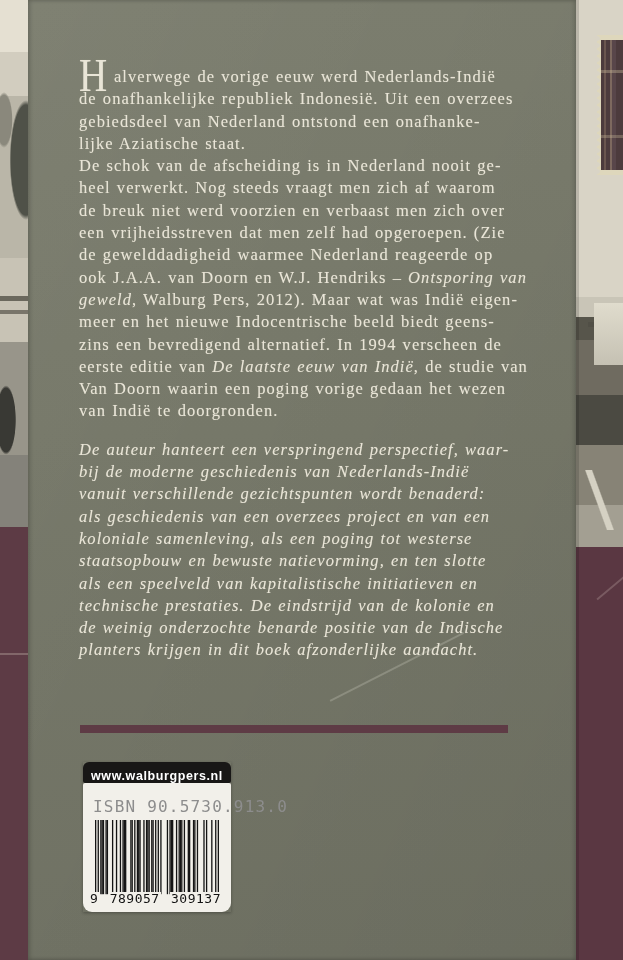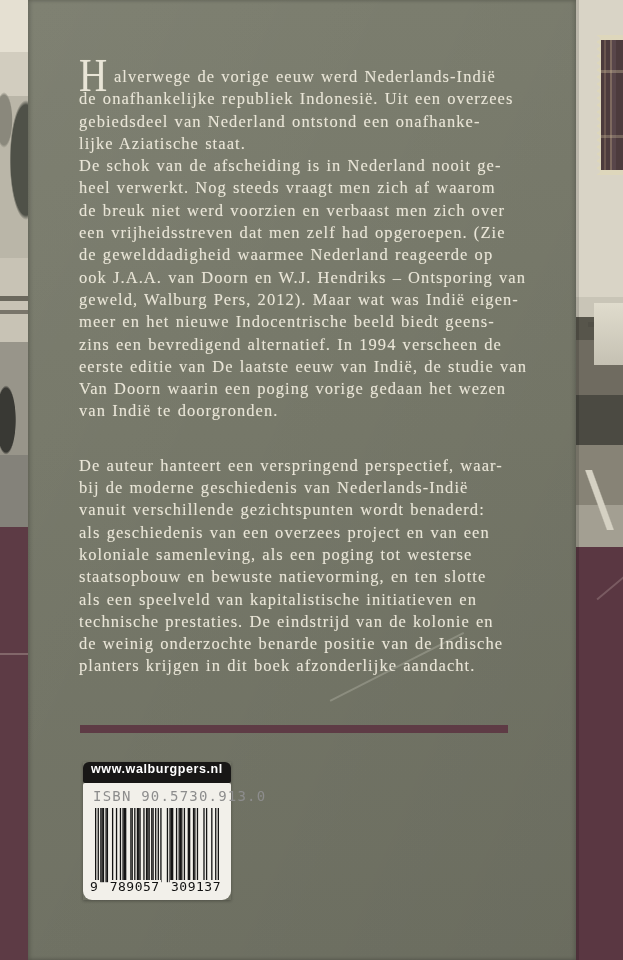--- a/index.html
+++ b/index.html
@@ -55,46 +55,46 @@
   #panel-sheen{position:absolute;inset:0;background:linear-gradient(115deg, rgba(255,255,255,.03), rgba(255,255,255,0) 40%, rgba(0,0,0,.05));}
   #panel-scratch{position:absolute;left:330px;top:700px;width:150px;height:1.5px;background:rgba(238,235,224,.22);transform:rotate(-27deg);transform-origin:left center;}
   
   #blurb{
     position:absolute;left:79px;top:66px;width:464px;
     color:#e9e5d7;font-size:16.5px;line-height:22.3px;
     letter-spacing:1.05px;word-spacing:1px;
     text-shadow:0 0 1px rgba(233,229,215,.35);
   }
   .line{white-space:nowrap;}
-  .it{}
-  .para2{margin-top:32px;}
+  .it{font-style:italic;}
+  .para2{margin-top:16px;font-style:italic;}
   .first-line{padding-left:35px;position:relative;}
   .dropcap{
     position:absolute;left:0;top:-13px;font-size:46px;line-height:1;
     letter-spacing:0;display:inline-block;transform:scaleX(.85);transform-origin:left;
   }
   
   #rule{position:absolute;left:80px;top:725px;width:428px;height:8px;background:#5e3b45;}
   
   #label{position:absolute;left:83px;top:762px;width:148px;box-shadow:0 1px 3px rgba(0,0,0,.3);}
   #web-bar{
     height:21px;background:#181716;border-radius:6px 6px 2px 2px;
-    display:flex;align-items:flex-start;justify-content:center;
+    display:flex;align-items:flex-end;justify-content:center;
     color:#fff;font-family:"Liberation Sans", sans-serif;
     font-weight:bold;font-size:12.5px;letter-spacing:.6px;
   }
   #label-white{
     background:#f2f0ea;border-radius:2px 2px 9px 9px;
     padding:4px 10px 8px;margin-top:0;
   }
   #isbn-line{
     color:#8d8d8d;
     font-family:"DejaVu Sans Mono", monospace;
-    font-size:14px;letter-spacing:1.2px;white-space:nowrap;
-    margin:1px 0 4px;
+    font-size:16px;letter-spacing:1.2px;white-space:nowrap;
+    margin:10px 0 4px;
   }
   #barcode-wrap{position:relative;height:84px;margin:0 2px;}
   #barcode-svg{display:block;width:100%;height:100%;}
   #barcode-digits{
     position:absolute;left:-6px;right:-3px;bottom:-2px;
     display:flex;justify-content:space-between;
     font-family:"DejaVu Sans Mono", monospace;font-size:13px;color:#111;
     letter-spacing:.5px;line-height:14px;
   }
   #barcode-digits span{background:#f2f0ea;padding:0 1px;}

